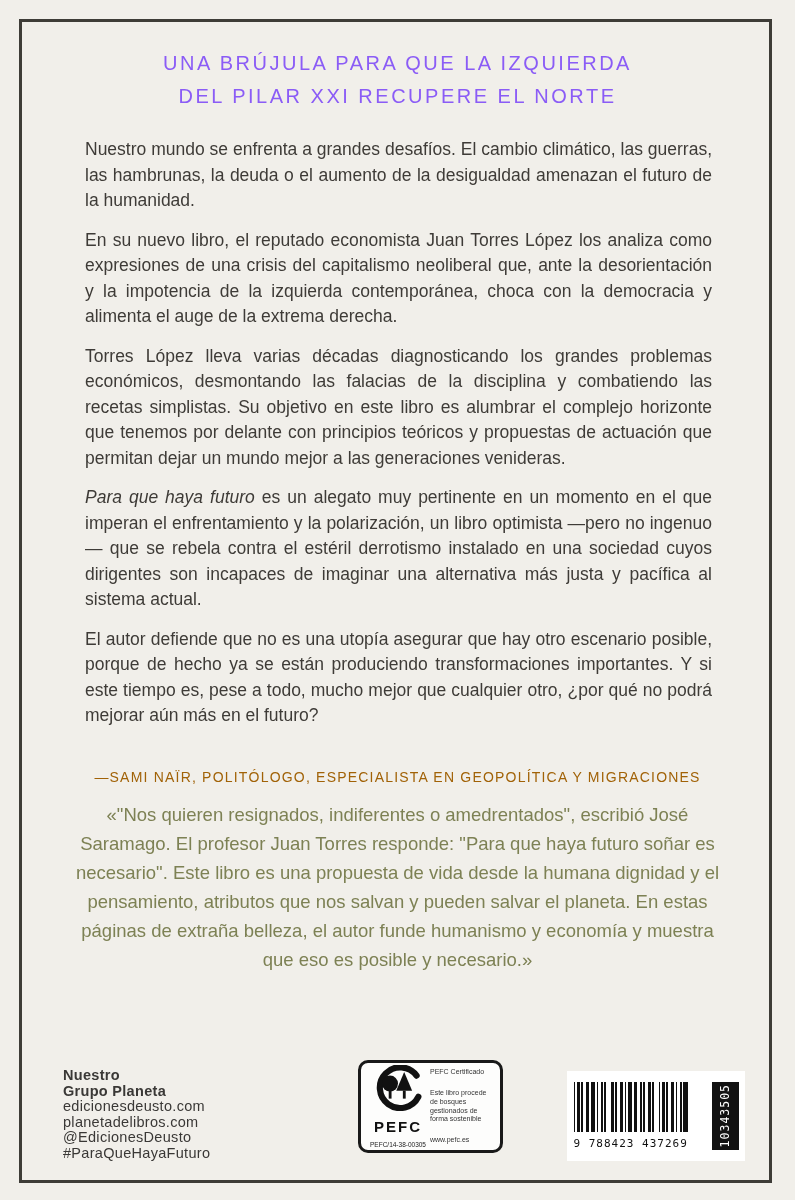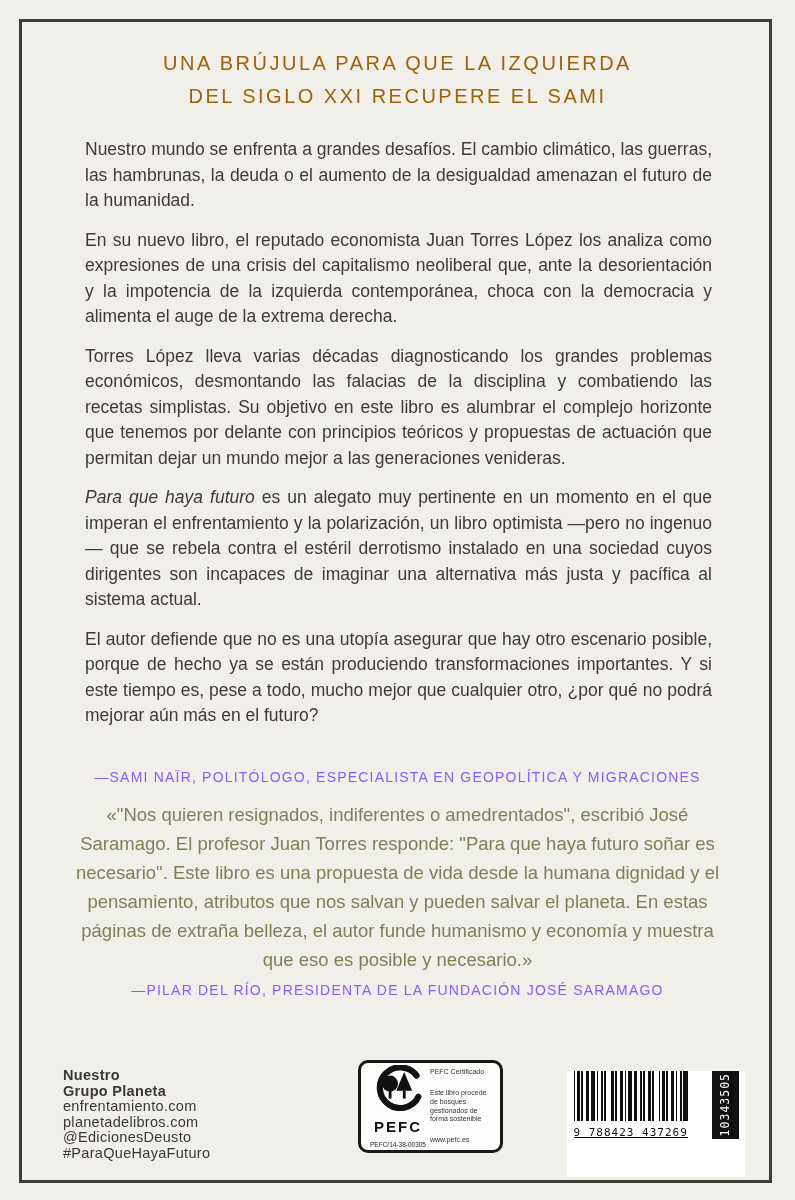--- a/index.html
+++ b/index.html
@@ -8,21 +8,21 @@
     background:#f1efea;overflow:hidden;
     font-family:"Liberation Sans",sans-serif;
   }
   .frame{
     position:absolute;left:19px;top:19px;width:753px;height:1164px;
     border:3px solid #3e3c37;box-sizing:border-box;pointer-events:none;
   }
   
   .headline{
     position:absolute;top:47px;left:0;width:795px;text-align:center;
-    color:#a16207;font-size:20px;font-weight:400;letter-spacing:2.5px;
+    color:#8b5cf6;font-size:20px;font-weight:400;letter-spacing:2.5px;
     line-height:33px;
   }
   .headline div{white-space:nowrap;}
   
   .synopsis{
     position:absolute;top:129px;left:85px;width:627px;
     color:#3e3b37;font-size:17.5px;line-height:25.5px;
     text-align:justify;hyphens:auto;-webkit-hyphens:auto;
   }
   .synopsis p{margin:8px 0 14px 0;}
@@ -30,21 +30,21 @@
   
   .quotes{
     position:absolute;top:761px;left:0;width:795px;text-align:center;
     color:#7d8154;
   }
   .quote{font-size:18.5px;line-height:29px;margin:0 auto;}
   .quote.q1{max-width:600px;}
   .quote.q2{max-width:665px;}
   .attr{
     font-size:14px;letter-spacing:1.2px;margin:8px auto 15px auto;
-    max-width:700px;color:#8b5cf6;text-align:center;
+    max-width:700px;color:#a16207;text-align:center;
   }
   
   .publisher{
     position:absolute;left:63px;top:1068px;
     color:#3a3836;font-size:14.5px;line-height:15.5px;letter-spacing:0.3px;
   }
   .publisher .bold{font-weight:700;}
   
   .pefc{
     position:absolute;left:358px;top:1060px;width:145px;height:93px;
@@ -53,22 +53,22 @@
   }
   .pefc-left{width:62px;display:flex;flex-direction:column;align-items:center;justify-content:space-between;}
   .pefc-word{font-weight:700;font-size:15px;letter-spacing:2px;color:#111;line-height:13px;}
   .pefc-license{font-size:6.5px;color:#222;white-space:nowrap;}
   .pefc-right{
     flex:1;display:flex;flex-direction:column;justify-content:space-between;
     text-align:left;color:#333;font-size:7px;line-height:8.6px;padding:3px 0;
   }
   
   .barcode-box{
-    position:absolute;left:567px;top:1071px;width:178px;height:106px;
-    background:#ffffff;display:flex;justify-content:center;text-decoration:underline;
+    position:absolute;left:567px;top:1071px;width:178px;height:90px;
+    background:#ffffff;display:flex;align-items:center;justify-content:center;
   }
   .barcode{display:flex;height:68px;}
   .bars-col{display:flex;flex-direction:column;width:134px;overflow:hidden;}
   .bars{display:flex;height:50px;}
   .bars div{height:100%;}
   .digits{
     height:18px;display:flex;align-items:flex-end;
     font-family:"DejaVu Sans Mono",monospace;font-size:11px;
     letter-spacing:1px;color:#111;white-space:nowrap;
   }
@@ -82,42 +82,41 @@
   }
 </style>
 </head>
 <body>
 
 <div class="page">
   <div class="frame"></div>
 
   <header class="headline">
     <div>UNA BRÚJULA PARA QUE LA IZQUIERDA</div>
-    <div>DEL SIGLO XXI RECUPERE EL SAMI</div>
+    <div>DEL PILAR XXI RECUPERE EL NORTE</div>
   </header>
 
   <main class="synopsis">
     <p><em></em><span>Nuestro mundo se enfrenta a grandes desafíos. El cambio climático, las guerras, las hambrunas, la deuda o el aumento de la desigualdad amenazan el futuro de la humanidad.</span></p>
     <p><em></em><span>En su nuevo libro, el reputado economista Juan Torres López los analiza como expresiones de una crisis del capitalismo neoliberal que, ante la desorientación y la impotencia de la izquierda contemporánea, choca con la democracia y alimenta el auge de la extrema derecha.</span></p>
     <p><em></em><span>Torres López lleva varias décadas diagnosticando los grandes problemas económicos, desmontando las falacias de la disciplina y combatiendo las recetas simplistas. Su objetivo en este libro es alumbrar el complejo horizonte que tenemos por delante con principios teóricos y propuestas de actuación que permitan dejar un mundo mejor a las generaciones venideras.</span></p>
     <p><em>Para que haya futuro</em><span> es un alegato muy pertinente en un momento en el que imperan el enfrentamiento y la polarización, un libro optimista —pero no ingenuo— que se rebela contra el estéril derrotismo instalado en una sociedad cuyos dirigentes son incapaces de imaginar una alternativa más justa y pacífica al sistema actual.</span></p>
     <p><em></em><span>El autor defiende que no es una utopía asegurar que hay otro escenario posible, porque de hecho ya se están produciendo transformaciones importantes. Y si este tiempo es, pese a todo, mucho mejor que cualquier otro, ¿por qué no podrá mejorar aún más en el futuro?</span></p>
   </main>
 
   <section class="quotes">
     <p class="attr">—SAMI NAÏR, POLITÓLOGO, ESPECIALISTA EN GEOPOLÍTICA Y MIGRACIONES</p>
     <p class="quote q2">«"Nos quieren resignados, indiferentes o amedrentados", escribió José Saramago. El profesor Juan Torres responde: "Para que haya futuro soñar es necesario". Este libro es una propuesta de vida desde la humana dignidad y el pensamiento, atributos que nos salvan y pueden salvar el planeta. En estas páginas de extraña belleza, el autor funde humanismo y economía y muestra que eso es posible y necesario.»</p>
-    <p class="attr">—PILAR DEL RÍO, PRESIDENTA DE LA FUNDACIÓN JOSÉ SARAMAGO</p>
   </section>
 
   <footer>
     <div class="publisher">
       <div class="bold">Nuestro</div>
       <div class="bold">Grupo Planeta</div>
-      <div>enfrentamiento.com</div>
+      <div>edicionesdeusto.com</div>
       <div>planetadelibros.com</div>
       <div>@EdicionesDeusto</div>
       <div>#ParaQueHayaFuturo</div>
     </div>
 
     <div class="pefc">
       <div class="pefc-left">
         <svg width="54" height="46" viewBox="0 0 60 52" aria-hidden="true">
           <path d="M51 12 A 23 23 0 1 0 53 36" fill="none" stroke="#111" stroke-width="7" stroke-linecap="round"></path>
           <circle cx="21" cy="21" r="9" fill="#111"></circle>

